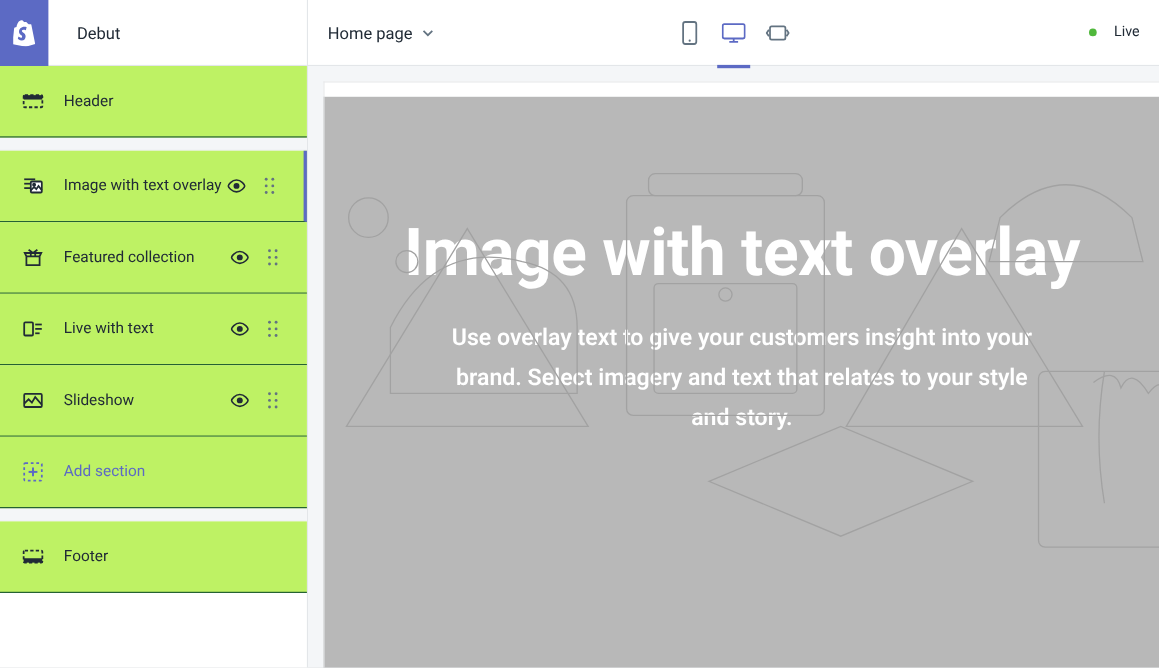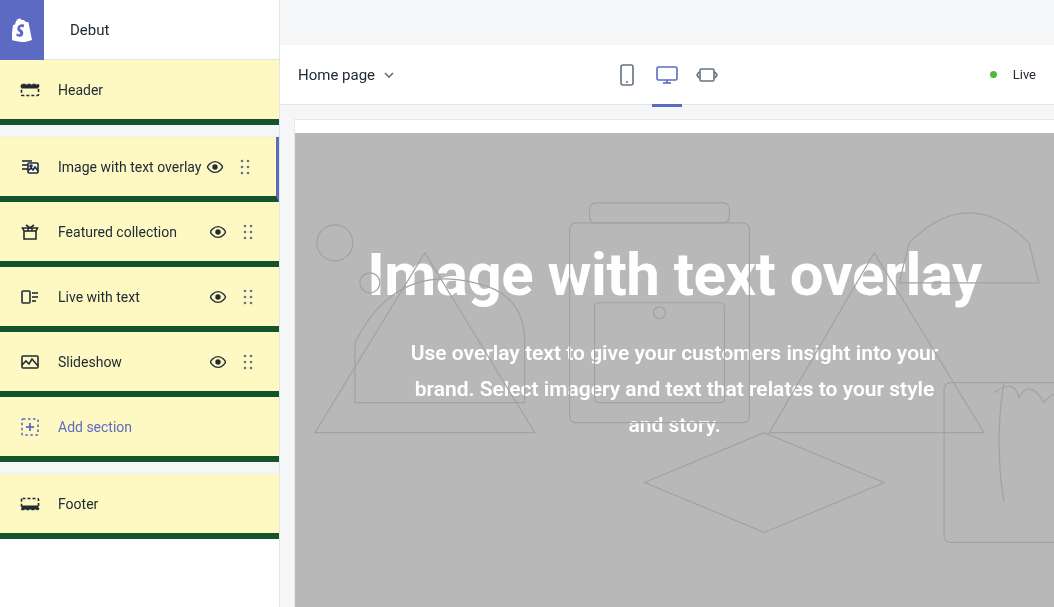--- a/index.html
+++ b/index.html
@@ -67,22 +67,22 @@
     height: 3px;
     background: #5c6ac4;
   }
 
   .section-list { background: #fff; }
   .section-row {
     height: 65px;
     display: flex;
     align-items: center;
     padding: 0 18px 0 20px;
-    border-bottom: 6px solid #14532d;
-    background: #fef9c3;
+    border-bottom: 1px solid #14532d;
+    background: #bef264;
     position: relative;
   }
   .section-row.selected {
     border-right: 3px solid #5c6ac4;
   }
   .gap-row {
     height: 12px;
     background: #f4f6f8;
     border-bottom: 1px solid #eef0f2;
   }
@@ -112,21 +112,20 @@
   .drag-icon { color: #637381; }
   .add-icon { color: #5c6ac4; }
 
   
   .main {
     flex: 1;
     display: flex;
     flex-direction: column;
     background: #f4f6f8;
     position: relative;
-    margin-top: 45px;
   }
   .topbar {
     height: 60px;
     background: #fff;
     border-bottom: 1px solid #e3e6e9;
     display: flex;
     align-items: center;
     padding: 0 18px;
     gap: 10px;
   }

